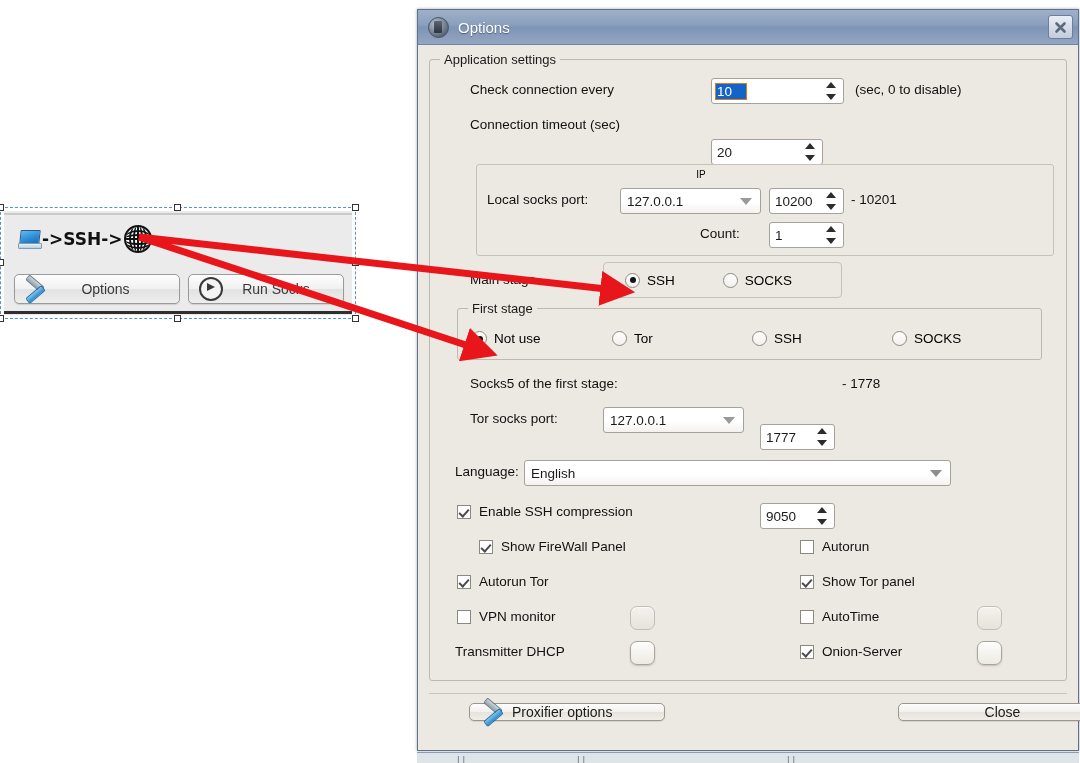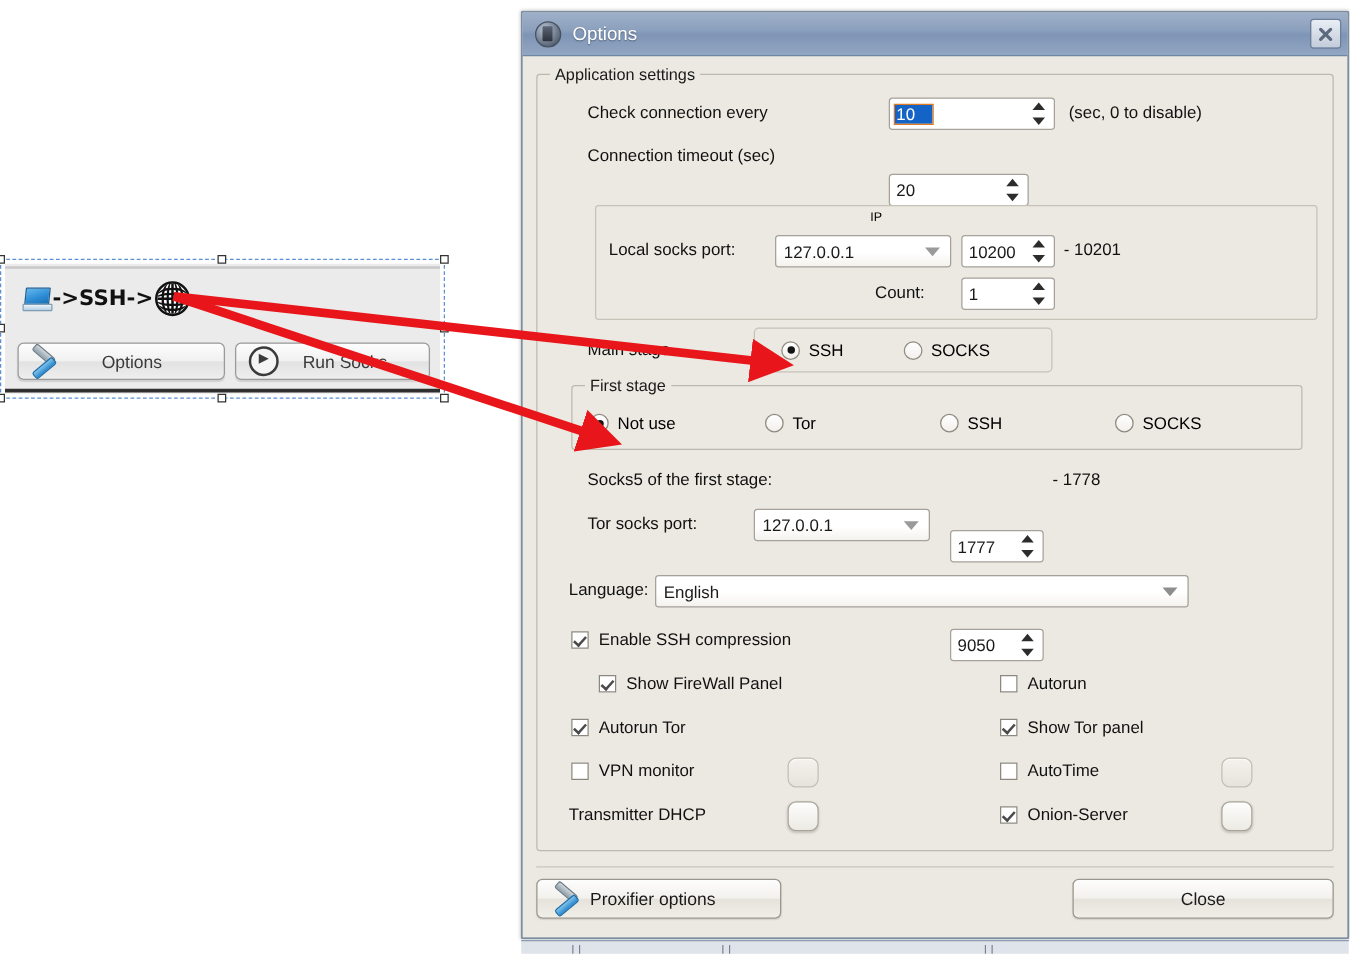--- a/index.html
+++ b/index.html
@@ -485,32 +485,33 @@
 
   #divider {
     position: absolute;
     left: 11px; top: 648px;
     width: 638px; height: 1px;
     background: #c9c5bb;
   }
 
   .dlg-btn {
     position: absolute;
-    height: 32px;
+    height: 18px;
     border: 1px solid #9a968d;
     border-radius: 5px;
     background: linear-gradient(#fdfdfd 0%, #f3f1ed 48%, #e6e3dc 52%, #f0eee8 100%);
     display: flex;
     align-items: center;
     justify-content: center;
     font-size: 14px;
     color: #1a1a1a;
     box-sizing: border-box;
     cursor: pointer;
     box-shadow: 0 1px 1px rgba(0,0,0,0.10);
+    margin-left: 40px;
   }
   #btn-proxifier { left: 11px; top: 658px; width: 196px; justify-content: flex-start; }
   #btn-proxifier .plbl { margin-left: 8px; }
   #btn-proxifier .tools-icon { margin-left: 12px; }
   #btn-close { left: 440px; top: 658px; width: 209px; }
 
   #bottom-strip {
     position: absolute;
     left: 417px;
     top: 752px;

